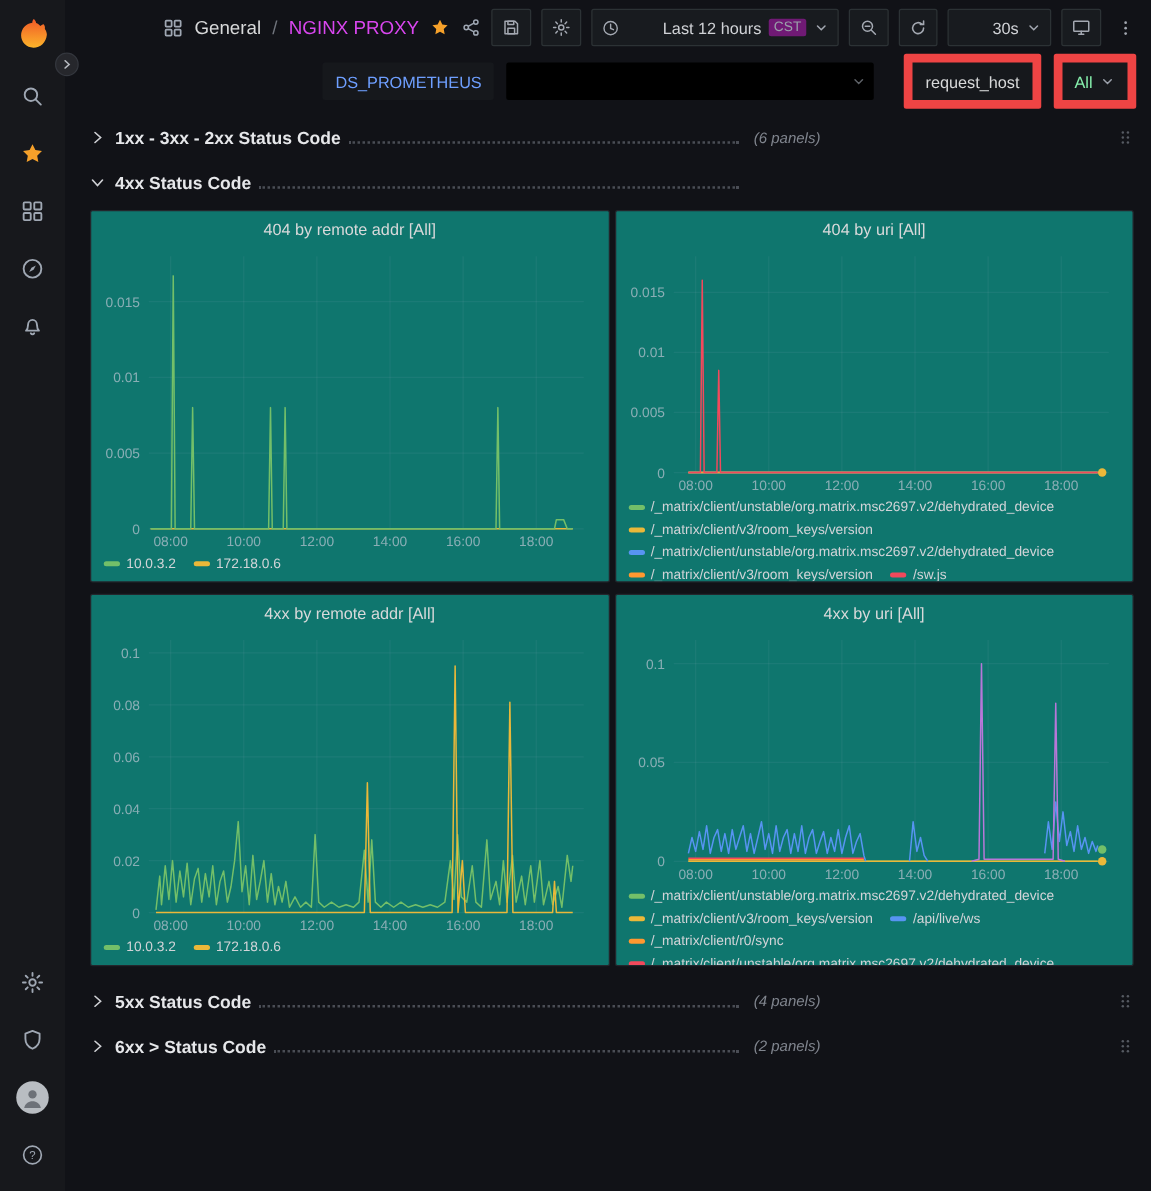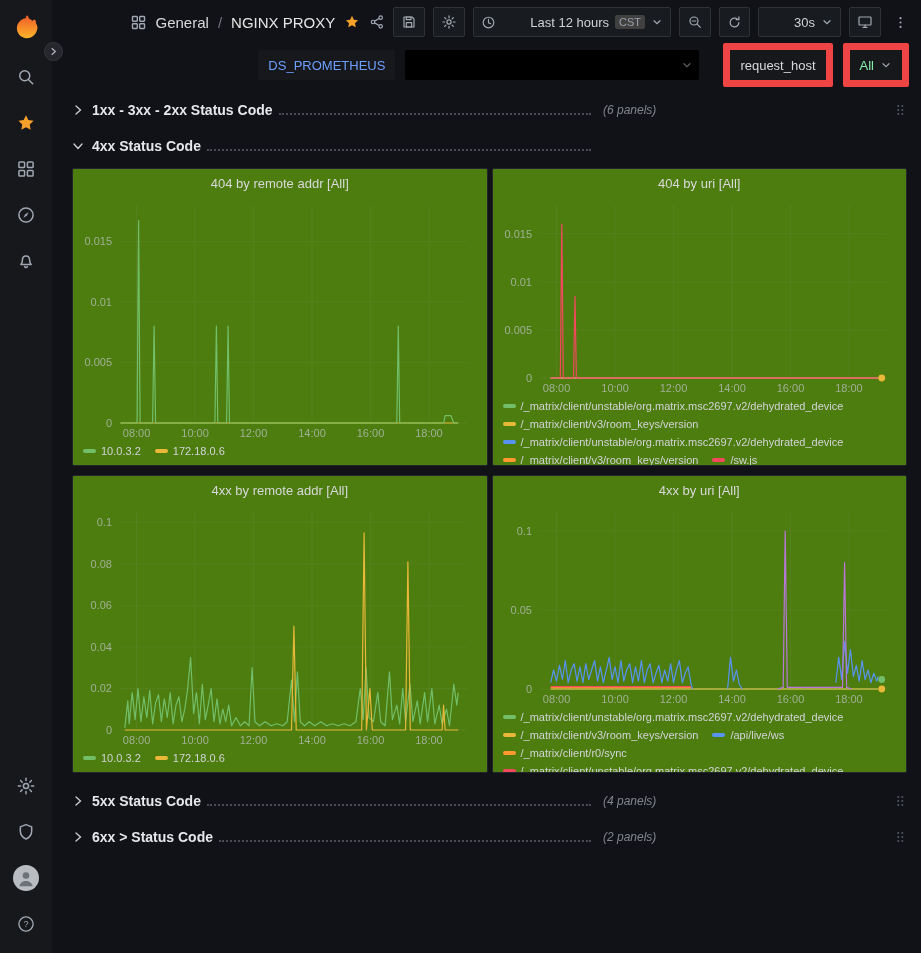--- a/index.html
+++ b/index.html
@@ -19,26 +19,26 @@
     padding:0;cursor:pointer;z-index:10;}
 
   
   .main{flex:1;display:flex;flex-direction:column;min-width:0;align-items:flex-end;}
 
   .topbar{height:44px;display:flex;align-items:center;padding:0 10px 0 24px;gap:8px;flex-shrink:0;}
   .breadcrumb{display:flex;align-items:center;gap:9px;font-size:15px;}
   .crumb-icon{color:#9fa7b3;}
   .crumb-section{color:#d8d9da;}
   .crumb-sep{color:#70747c;}
-  .crumb-title{color:#e5e5e5;}
+  .crumb-title{color:#d946ef;}
   .topbar-right{margin-left:auto;display:flex;align-items:center;gap:8px;}
   .tb-btn{height:30px;min-width:30px;padding:0 7px;border:1px solid #2c3235;border-radius:2px;background:#181b1f;
     display:flex;align-items:center;justify-content:center;gap:6px;color:#a3a8b1;font-size:13px;cursor:pointer;}
   .tb-btn .lbl{color:#d0d2d6;margin-left:28px;}
-  .tz-badge{font-size:11px;color:#9aa0aa;background:#404040;border-radius:2px;padding:1px 4px;}
+  .tz-badge{font-size:11px;color:#9aa0aa;background:#701a75;border-radius:2px;padding:1px 4px;}
   .kebab-btn{border:none;background:transparent;min-width:22px;padding:0 2px;}
 
   .subbar{height:42px;display:flex;align-items:center;gap:10px;padding:0 12px 0 24px;flex-shrink:0;}
   .ds-label{color:#6e9fff;font-size:13px;font-weight:500;height:30px;display:flex;align-items:center;
     padding:0 10px;background:#16181c;border-radius:2px;cursor:pointer;}
   .black-select{width:282px;height:30px;background:#000;border-radius:2px;display:flex;align-items:center;
     justify-content:flex-end;padding:0 6px;cursor:pointer;color:#5c6066;margin-right:14px;}
   .var-box{height:30px;display:flex;align-items:center;gap:6px;padding:0 10px;border:7px solid #ef4444;
     border-radius:2px;background:#16181c;font-size:13px;color:#d8d9da;cursor:pointer;}
   .var-box.value{color:#86efac;}
@@ -47,21 +47,21 @@
   .content{flex:1;padding:10px 14px 0 20px;overflow:hidden;}
   .row-header{display:flex;align-items:center;height:28px;margin-bottom:8px;cursor:pointer;}
   .row-chevron{width:20px;color:#cfd0d4;display:flex;align-items:center;}
   .row-left{display:flex;align-items:baseline;width:505px;min-width:0;}
   .row-title{font-size:14px;font-weight:700;color:#e6e7ea;white-space:nowrap;}
   .row-dots{flex:1;border-bottom:2px dotted #4a4d55;margin:0 6px;height:11px;}
   .row-count{font-size:12px;font-style:italic;color:#80858e;margin-left:6px;white-space:nowrap;}
   .row-handle{margin-left:auto;color:#565a62;display:flex;align-items:center;cursor:grab;}
 
   .grid{display:grid;grid-template-columns:1fr 1fr;gap:9px 4px;margin:2px 0 14px;}
-  .panel{background:#4d7c0f;border:1px solid #23262c;border-radius:2px;height:296px;display:flex;
+  .panel{background:#0f766e;border:1px solid #23262c;border-radius:2px;height:296px;display:flex;
     flex-direction:column;overflow:hidden;min-width:0;}
   .panel-title{height:28px;flex-shrink:0;display:flex;align-items:center;justify-content:center;
     font-size:13px;font-weight:500;color:#d8d9da;cursor:pointer;}
   .chart-area{flex:1;margin:0 6px;position:relative;min-height:0;}
   .chart-area svg{position:absolute;left:0;top:0;}
   .legend{flex-shrink:0;padding:3px 10px 7px;display:flex;flex-wrap:wrap;column-gap:14px;row-gap:4px;
     font-size:11px;overflow:hidden;align-content:flex-start;}
   .legend.clip-a{max-height:66px;padding-bottom:0;}
   .legend.clip-b{max-height:62px;padding-bottom:0;}
   .legend-item{display:flex;align-items:center;gap:5px;height:14px;white-space:nowrap;color:#d2d4d8;cursor:pointer;}

